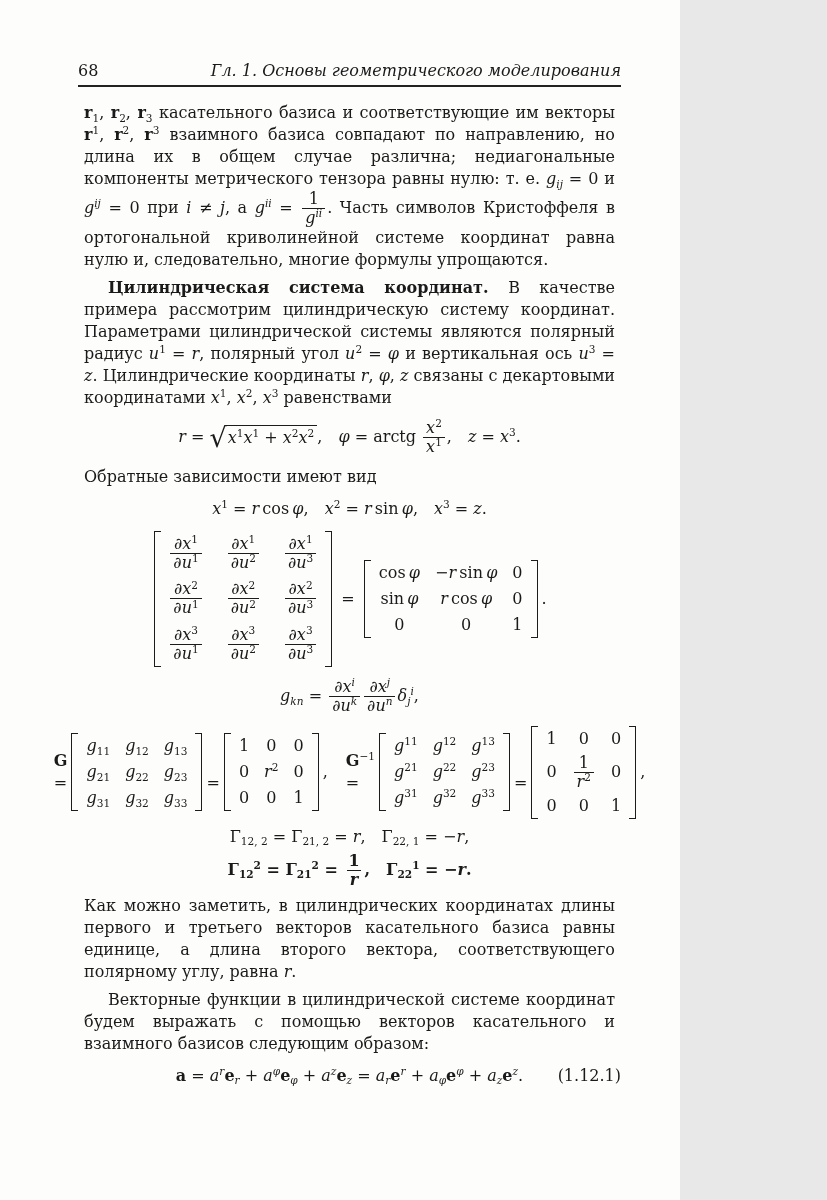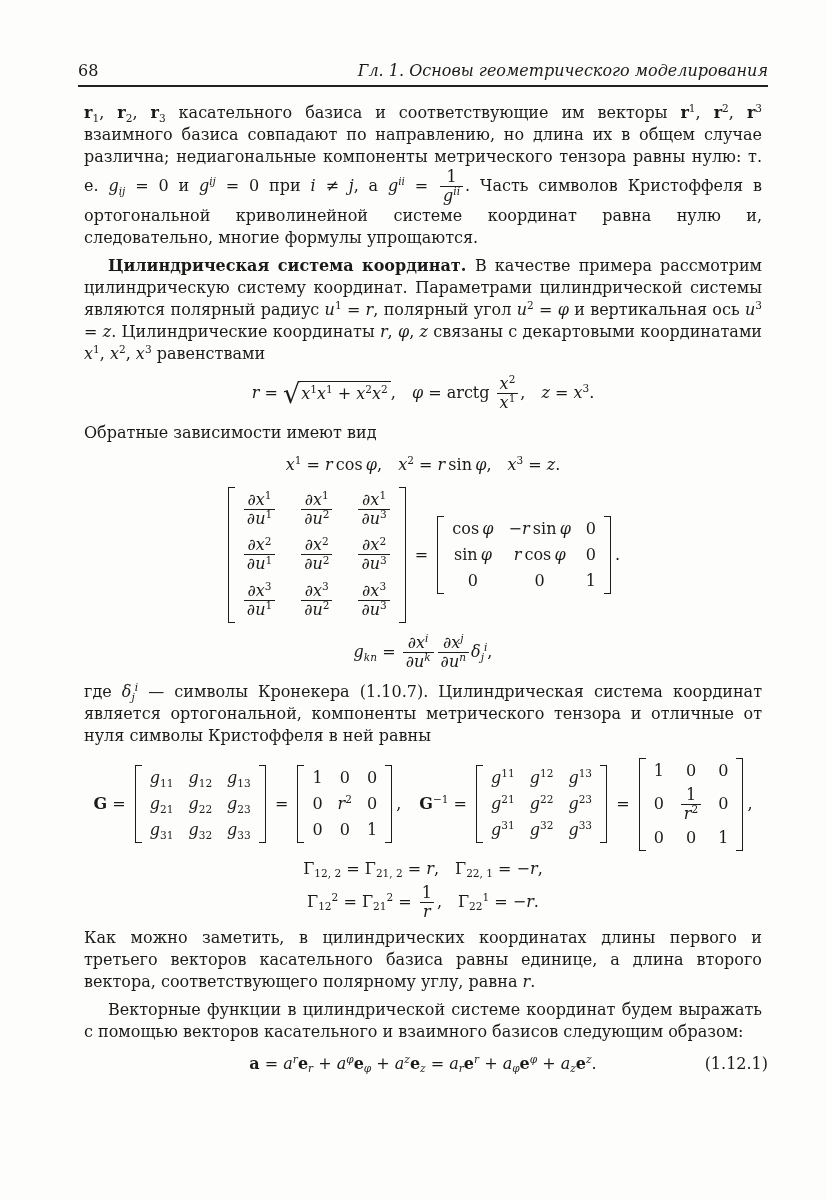--- a/index.html
+++ b/index.html
@@ -1,17 +1,17 @@
 <!DOCTYPE html>
 <html lang="ru"><head>
 <meta charset="utf-8">
 <style>
   html,body{margin:0;padding:0;background:#e8e8e8;}
   .page{
-    position:relative; width:827px; height:1200px; box-sizing:border-box;
+    position:relative; width:680px; height:1200px; box-sizing:border-box;
     background:#fdfdfc; color:#1a1a1a; overflow:hidden;
     padding:60px 59px 0 78px;
     font-family:"DejaVu Serif","Liberation Serif",serif;
     font-size:16px; line-height:22px;
   }
   
   .runhead{position:relative; border-bottom:2px solid #222; padding-bottom:3px; margin-bottom:15px; height:22px;}
   .pagenum{position:absolute; left:0; top:0; font-style:normal;}
   .runtitle{display:block; text-align:right; font-style:italic;}
   
@@ -28,21 +28,21 @@
   .fden{border-top:1.2px solid #1c1c1c;}
   
   .sqrt{display:inline-flex; align-items:center;}
   .rsign{font-size:1.7em; line-height:0.75; transform:translateY(1px); margin-right:-2px;}
   .rbar{border-top:1.6px solid #1c1c1c; padding:1px 3px 0 3px; white-space:nowrap;}
   
   .eq{display:flex; justify-content:center; align-items:center; margin:10px 0; position:relative; white-space:pre-wrap;}
   .eq-jac{margin:8px 0; gap:2px;}
   .eq-g{margin:10px 0 2px; gap:2px;}
   .eq-chr1{margin:6px 0 0;}
-  .eq-chr2{margin:4px 0 1px;}
+  .eq-chr2{margin:4px 0 1px;font-weight:bold;}
   .eqnum{position:absolute; right:0; top:50%; transform:translateY(-50%);}
   
   .matwrap{display:inline-flex; margin:0 2px;}
   .brl,.brr{width:6px; align-self:stretch; margin:1px 0;}
   .brl{border:1.8px solid #1c1c1c; border-right:none; margin-right:3px;}
   .brr{border:1.8px solid #1c1c1c; border-left:none; margin-left:3px;}
   .mat{display:grid; grid-template-columns:repeat(3,auto); column-gap:15px; row-gap:4px;
        justify-items:center; align-items:center; padding:3px 5px; align-self:center;}
   .mat-jac{column-gap:22px; row-gap:9px; padding:5px 4px;}
   .mat > span{white-space:nowrap;}
@@ -120,21 +120,20 @@
       <span class="brr"></span>
     </span>
     <span><span>.</span></span>
   </div>
 
 
   <div class="eq">
     <span><span class="i">g</span><span class="i sub">kn</span><span> = </span><span class="frac"><span class="fnum"><span class="i">∂x</span><span class="i sup">i</span></span><span class="fden"><span class="i">∂u</span><span class="i sup">k</span></span></span><span class="frac"><span class="fnum"><span class="i">∂x</span><span class="i sup">j</span></span><span class="fden"><span class="i">∂u</span><span class="i sup">n</span></span></span><span class="i">δ</span><span class="i sub">j</span><span class="i sup">i</span><span>,</span></span>
   </div>
 
-  <p><span>где </span><span class="i">δ</span><span class="i sub">j</span><span class="i sup">i</span><span> — символы Кронекера (1.10.7). Цилиндрическая система координат является ортогональной, компоненты метрического тензора и отличные от нуля символы Кристоффеля в ней равны</span></p>
 
   <div class="eq eq-g">
     <span><span class="b">G</span><span> = </span></span>
     <span class="matwrap">
       <span class="brl"></span>
       <span class="mat"><span><span class="i">g</span><span class="sub">11</span></span><span><span class="i">g</span><span class="sub">12</span></span><span><span class="i">g</span><span class="sub">13</span></span><span><span class="i">g</span><span class="sub">21</span></span><span><span class="i">g</span><span class="sub">22</span></span><span><span class="i">g</span><span class="sub">23</span></span><span><span class="i">g</span><span class="sub">31</span></span><span><span class="i">g</span><span class="sub">32</span></span><span><span class="i">g</span><span class="sub">33</span></span></span>
       <span class="brr"></span>
     </span>
     <span><span> = </span></span>
     <span class="matwrap">

